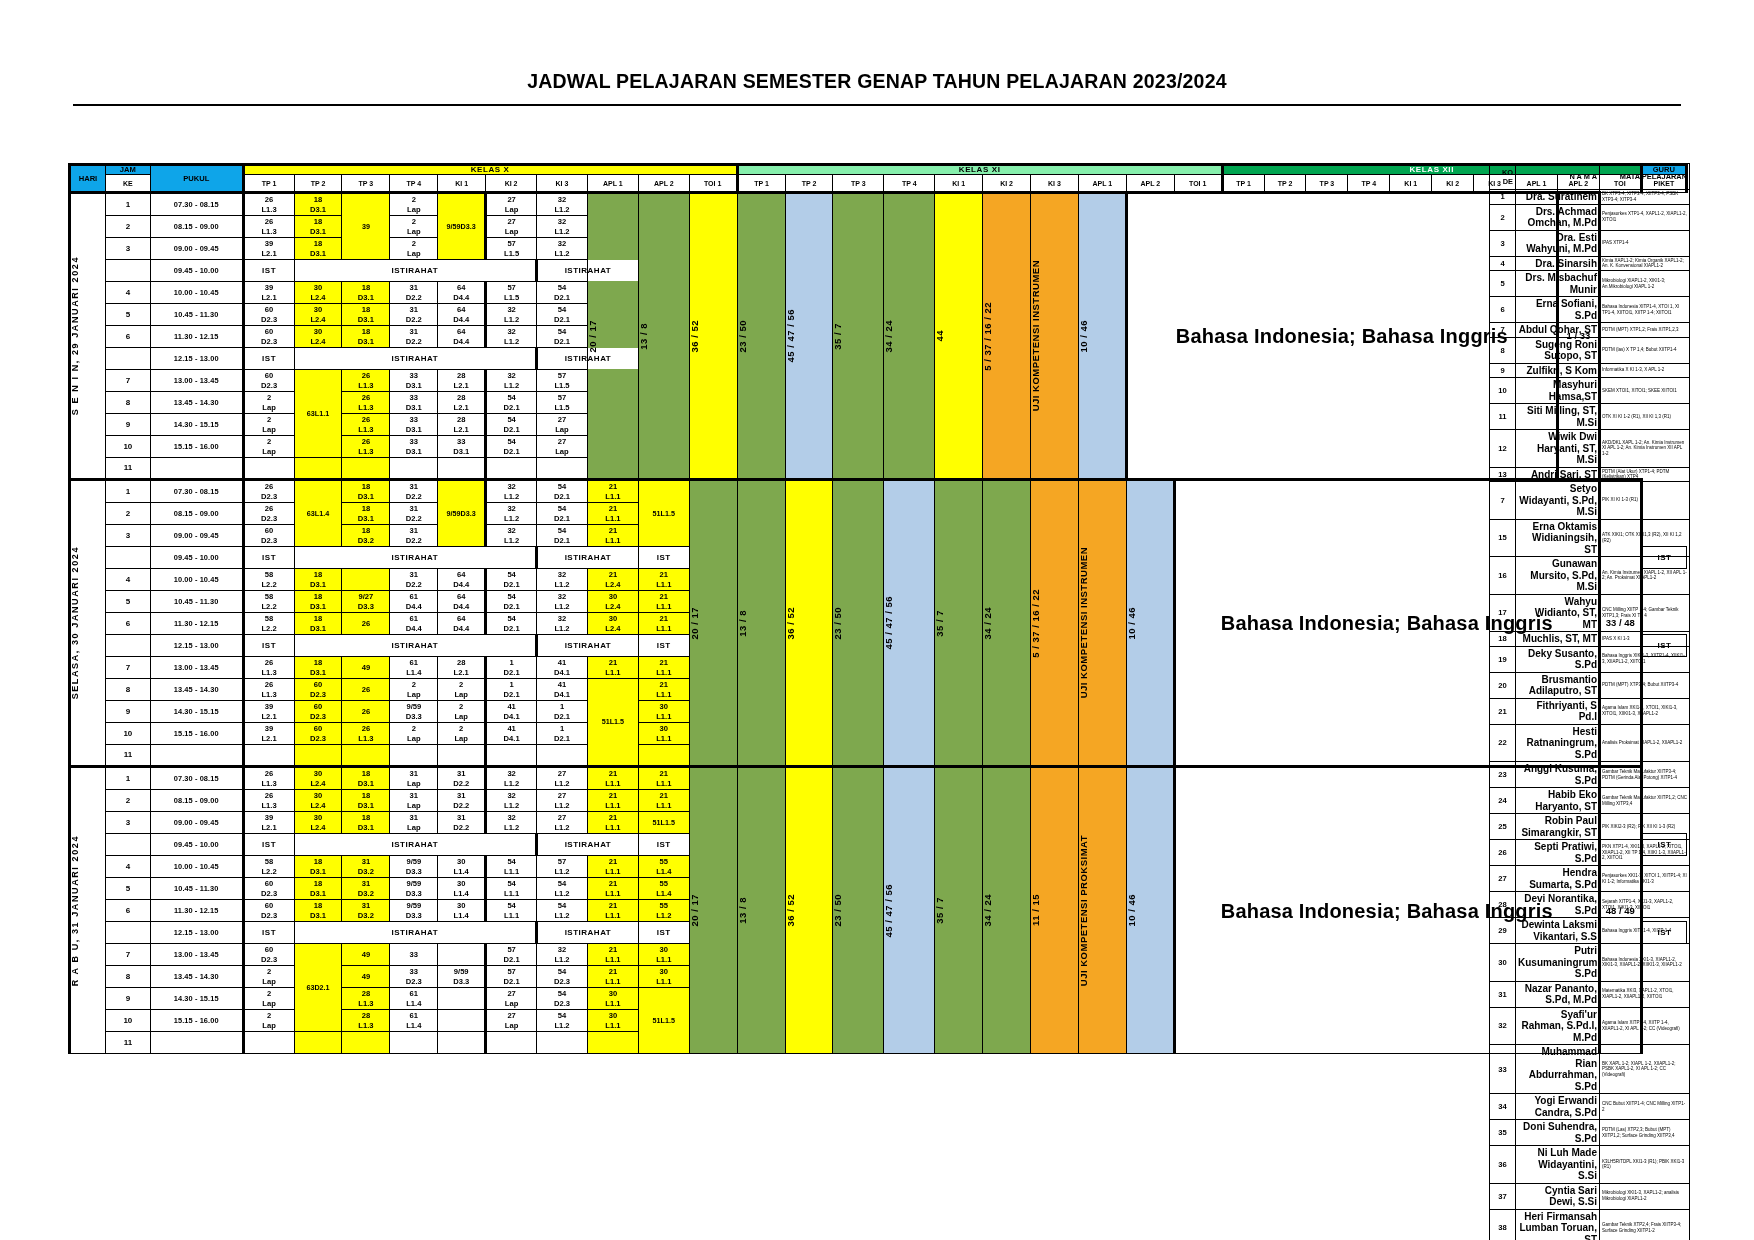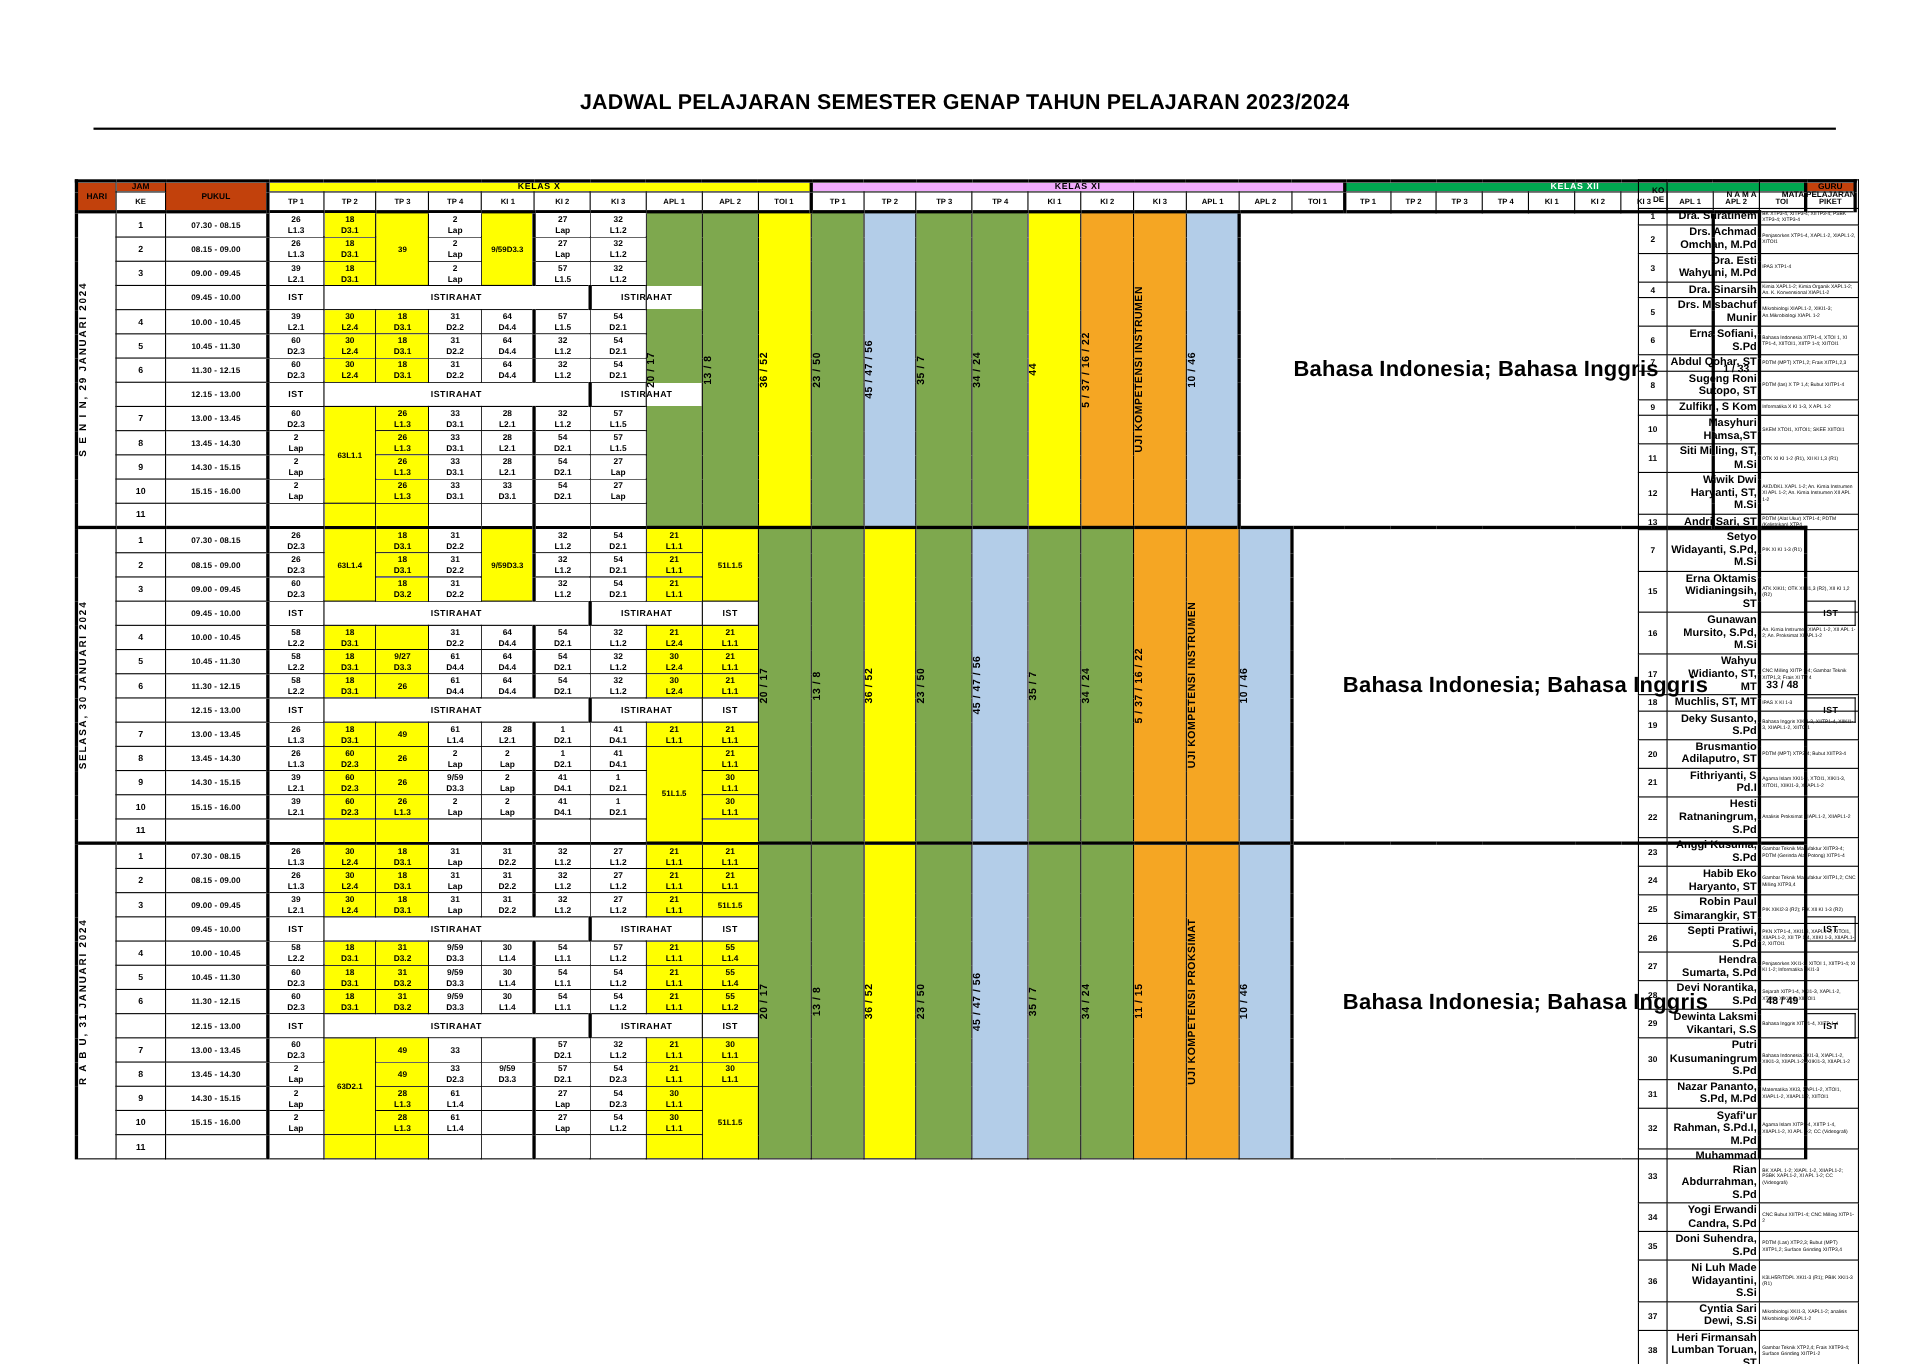--- a/index.html
+++ b/index.html
@@ -3,21 +3,21 @@
 <meta charset="utf-8">
 <style>
   * { box-sizing: border-box; }
   html, body {
     margin: 0; padding: 0;
     background: #ffffff;
     font-family: "Liberation Sans", sans-serif;
   }
   body { width: 1754px; height: 1240px; overflow: hidden; }
 
-  .page { position: relative; width: 1754px; height: 1240px; padding: 12px; }
+  .page { position: relative; width: 1754px; height: 1240px; padding: 0; }
 
   
   .title-block { text-align: center; padding-top: 68px; }
   .title-1 {
     font-size: 19.5px; font-weight: bold; color: #000;
     letter-spacing: .2px; line-height: 1.35;
   }
   .title-2 {
     font-size: 19.5px; font-weight: bold; color: #000;
     letter-spacing: .2px; line-height: 1.35; margin-top: 4px;
@@ -42,23 +42,23 @@
     border: 1px solid #000;
     padding: 0;
     text-align: center;
     vertical-align: middle;
     font-weight: bold;
     line-height: 1.0;
     overflow: hidden;
   }
 
   
-  .hdr { font-size: 7.6px; font-weight: bold; background: #c2410c; }
+  .hdr { font-size: 7.6px; font-weight: bold; background: #0ea5e9; }
   .hdr-x   { background: #FFFF00; font-size: 8px; letter-spacing: .6px; }
-  .hdr-xi  { background: #f0abfc; font-size: 8px; letter-spacing: .6px; }
+  .hdr-xi  { background: #86efac; font-size: 8px; letter-spacing: .6px; }
   .hdr-xii { background: #00A550; font-size: 8px; letter-spacing: .6px; color:#fff; }
   .sub { font-size: 7px; height: 18px; background: #fff; }
 
   
   .tsep-l { border-left: 3px solid #000 !important; }
   .tsep-r { border-right: 3px solid #000 !important; }
   .tb-top { border-top: 3px solid #000 !important; }
 
   
   .c-green  { background: #7EA84E; }

